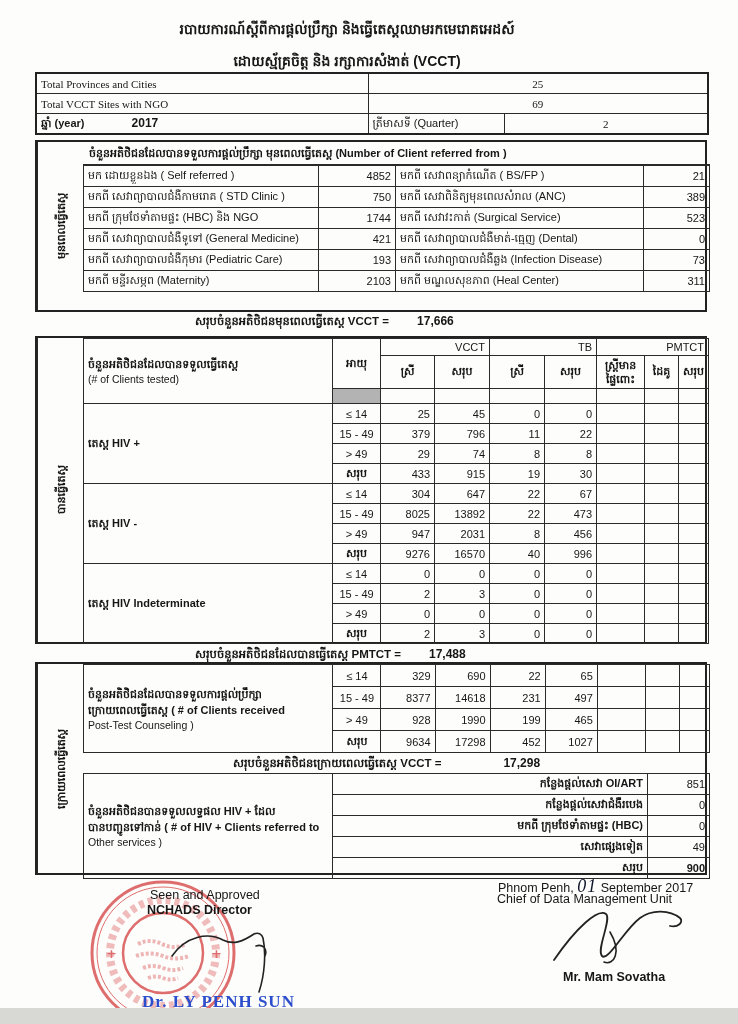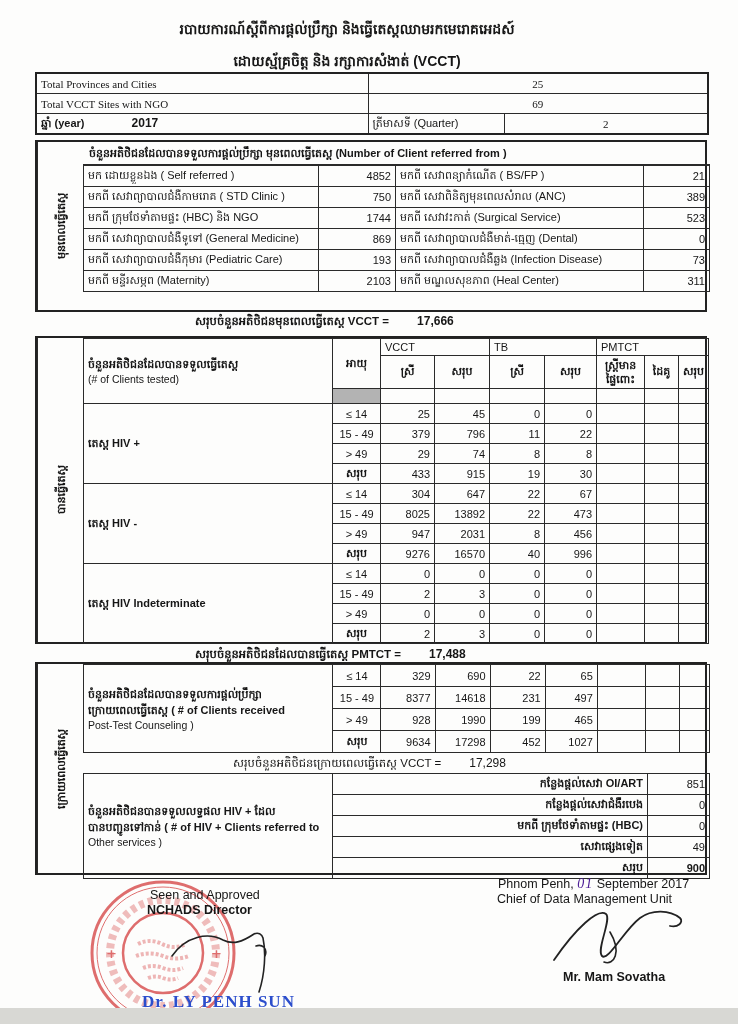--- a/index.html
+++ b/index.html
@@ -23,43 +23,43 @@
 
   .box{position:absolute;left:35px;width:672px;border:2px solid #222;display:flex;box-sizing:border-box;background:#fdfdfc;}
   .side{width:45px;min-width:45px;border-right:1px solid #2a2a2a;display:flex;align-items:center;justify-content:center;
         writing-mode:vertical-rl;transform:rotate(180deg);font-weight:bold;font-size:11px;text-align:center;}
   .content{flex:1;}
   .sec-header{height:22px;line-height:22px;font-weight:bold;font-size:11px;border-bottom:1px solid #2a2a2a;padding-left:6px;
               white-space:nowrap;overflow:hidden;}
   .inner-tbl{width:100%;border-collapse:collapse;table-layout:fixed;}
   .inner-tbl td{border:1px solid #2a2a2a;font-size:11px;padding:0 4px;overflow:hidden;white-space:nowrap;}
   .pre-table tr{height:21px;}
-  .grp{font-size:10.5px;font-weight:normal;text-align:left;font-family:"Liberation Sans",sans-serif;}
+  .grp{font-size:10.5px;font-weight:normal;text-align:right;font-family:"Liberation Sans",sans-serif;}
   .main-label{white-space:normal;font-weight:bold;padding-left:8px;}
   .main-label .en{font-weight:normal;font-size:10.5px;}
   .shade{background:#b3b3b3;}
   .block-label{font-weight:bold;font-size:12px;padding-left:52px;white-space:normal;}
   .age{text-align:center;font-size:11px;}
   .total-line{position:absolute;left:35px;width:672px;font-weight:bold;font-size:11.5px;display:flex;}
   .total-line .lbl{margin-left:160px;}
   .total-line .tv{margin-left:28px;font-size:12px;}
-  .inner-total{height:20px;line-height:20px;font-weight:normal;font-size:11.5px;padding-left:150px;display:flex;}
+  .inner-total{height:20px;line-height:20px;font-weight:bold;font-size:11.5px;padding-left:150px;display:flex;gap:34px;}
   .inner-total .tv{margin-left:28px;font-size:12px;}
   .ref-label{white-space:normal;font-weight:bold;padding-left:8px;font-size:11px;}
   .ref-label .en{font-weight:normal;font-size:10.5px;}
   .ref-item{text-align:right;font-weight:bold;font-size:11px;padding-right:8px;}
 
   .f-left1{position:absolute;left:150px;top:888px;font-size:12.5px;}
   .f-left2{position:absolute;left:147px;top:903px;font-size:12.5px;font-weight:bold;}
   .stamp{position:absolute;left:88px;top:878px;opacity:0.85;}
   .sig-left{position:absolute;left:168px;top:922px;}
   .blue-name{position:absolute;left:142px;top:992px;font-family:"Liberation Serif",serif;font-weight:bold;
              font-size:17px;letter-spacing:1px;color:#2c4ecc;}
   .f-right1{position:absolute;left:498px;top:876px;font-size:12.5px;}
-  .hand{font-family:"Liberation Serif",serif;font-style:italic;font-size:14px;color:#4c1d95;letter-spacing:1px;}
+  .hand{font-family:"Liberation Serif",serif;font-style:italic;font-size:18px;color:#0f172a;letter-spacing:1px;}
   .f-right2{position:absolute;left:497px;top:892px;font-size:12.5px;}
   .sig-right{position:absolute;left:548px;top:902px;}
   .f-right3{position:absolute;left:563px;top:970px;font-size:12.5px;font-weight:bold;}
   .scan-band{position:absolute;left:0;top:1008px;width:738px;height:16px;background:#d8d8d4;}
 </style>
 </head>
 <body>
 
 <div class="page">
 
@@ -117,21 +117,21 @@
               <td class="num">389</td>
             </tr>
         <tr>
               <td class="kh">មកពី ក្រុមថែទាំតាមផ្ទះ (HBC) និង NGO</td>
               <td class="num">1744</td>
               <td class="kh">មកពី សេវាវះកាត់ (Surgical Service)</td>
               <td class="num">523</td>
             </tr>
         <tr>
               <td class="kh">មកពី សេវាព្យាបាលជំងឺទូទៅ (General Medicine)</td>
-              <td class="num">869</td>
+              <td class="num">421</td>
               <td class="kh">មកពី សេវាព្យាបាលជំងឺមាត់-ធ្មេញ (Dental)</td>
               <td class="num">0</td>
             </tr>
         <tr>
               <td class="kh">មកពី សេវាព្យាបាលជំងឺកុមារ (Pediatric Care)</td>
               <td class="num">193</td>
               <td class="kh">មកពី សេវាព្យាបាលជំងឺឆ្លង (Infection Disease)</td>
               <td class="num">73</td>
             </tr>
         <tr>

